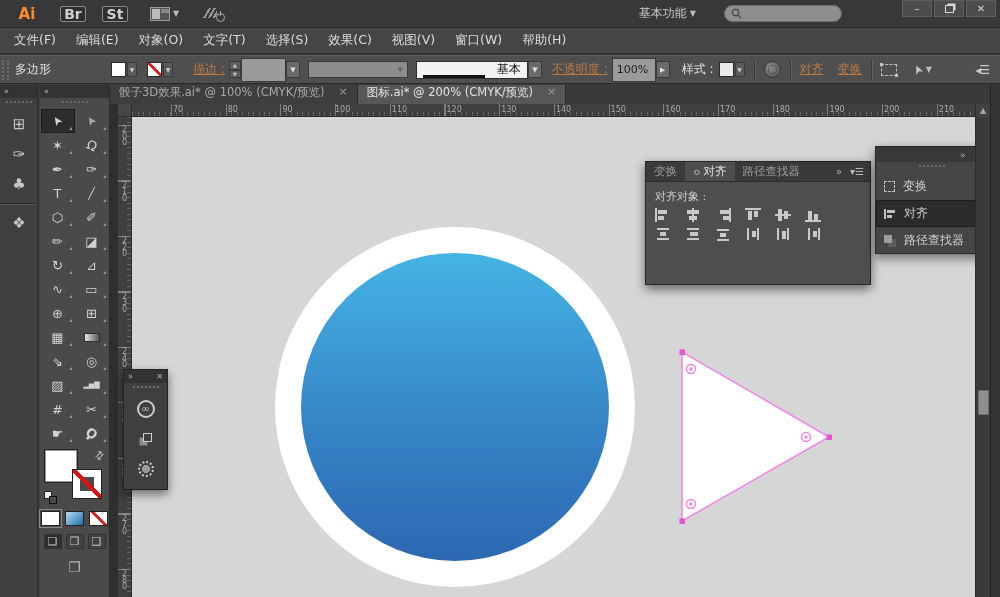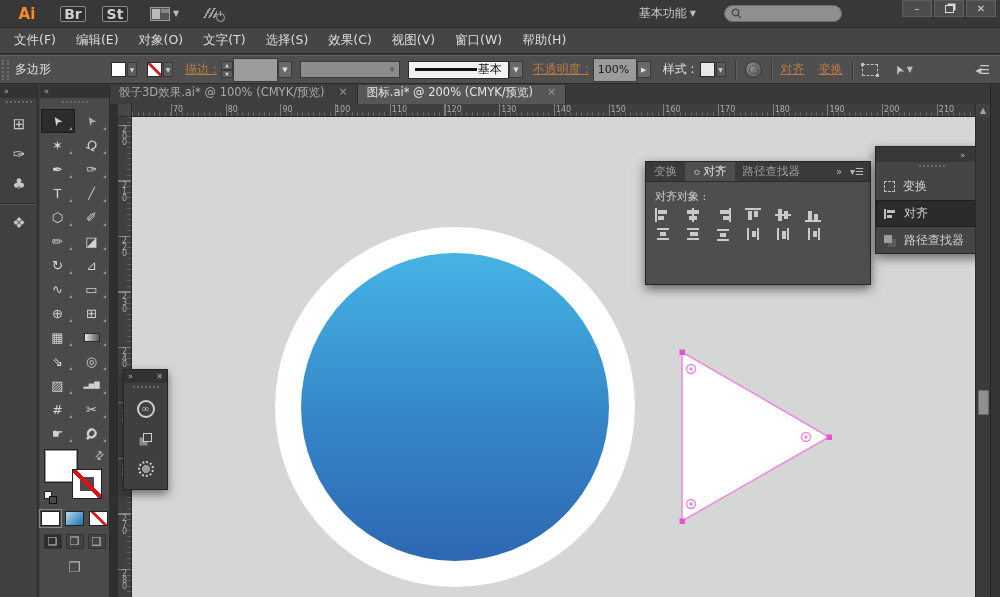--- a/index.html
+++ b/index.html
@@ -33,21 +33,21 @@
   .cb-label { color:#e0e0e0; margin-left:6px; }
   .swatch { width:15px; height:15px; border:1px solid #2a2a2a; background:#fff; position:relative; }
   .swatch.none::after { content:""; position:absolute; inset:0; background:linear-gradient(45deg,transparent 44%,#d22 44% 58%,transparent 58%); }
   .mini-dd { width:10px; height:15px; background:#5a5a5a; border:1px solid #3a3a3a; color:#ccc; font-size:6px; display:flex; align-items:center; justify-content:center; margin-left:1px; }
   .link { color:var(--link-orange); text-decoration:underline; font-size:12px; }
   .stepper { display:flex; flex-direction:column; width:12px; height:17px; margin-left:4px; }
   .stepper span { flex:1; background:#5c5c5c; border:1px solid #3a3a3a; color:#ccc; font-size:5px; line-height:6px; text-align:center; }
   .field { height:24px; background:#9b9b9b; border:1px solid #3a3a3a; color:#1c1c1c; font-size:11px; display:flex; align-items:center; padding:0 4px; }
   .dd-box { width:14px; height:17px; background:#6a6a6a; border:1px solid #3a3a3a; color:#ddd; font-size:7px; display:flex; align-items:center; justify-content:center; }
   .profile-dd { width:100px; height:17px; background:#8c8c8c; border:1px solid #3a3a3a; display:flex; align-items:center; justify-content:flex-end; padding-right:4px; color:#666; font-size:7px; margin-left:8px; }
-  .brush-box { height:18px; background:#f2f2f2; border:1px solid #2e2e2e; display:flex; align-items:center; padding:0 6px; gap:1px; margin-left:8px; color:#111; }
+  .brush-box { height:18px; background:#f2f2f2; border:1px solid #2e2e2e; display:flex; align-items:flex-end; padding:0 6px; gap:12px; margin-left:8px; color:#111; }
   .brush-line { width:62px; height:3px; background:#111; }
   .cb-sep { width:1px; height:20px; background:#3a3a3a; margin:0 9px; box-shadow:1px 0 0 #616161; }
   .round-icon { width:17px; height:17px; border-radius:50%; background:radial-gradient(circle at 35% 35%,#8f8f8f,#4c4c4c); border:1px solid #333; position:relative; }
   .round-icon::after { content:""; position:absolute; inset:3px; border-radius:50%; border:1px dotted #333; }
   .bbox-icon { width:16px; height:12px; border:1px dashed #c0c0c0; position:relative; }
   .bbox-icon::before,.bbox-icon::after { content:""; position:absolute; width:3px; height:3px; background:#c0c0c0; top:-2px; left:-2px; }
   .bbox-icon::after { left:auto; right:-2px; top:auto; bottom:-2px; }
   .cursor-dd-icon { color:#c8c8c8; font-size:12px; transform:rotate(-115deg); display:inline-block; }
   .panel-opts-icon { color:#c8c8c8; font-size:12px; letter-spacing:-2px; }
 
@@ -208,21 +208,21 @@
       <span class="menu-item">帮助(H)</span>
     </div>
 
   <div class="controlbar">
     <span class="cb-grip"></span>
     <span class="cb-label">多边形</span>
     <span class="swatch" style="margin-left:60px"></span>
     <span class="mini-dd">▼</span>
     <span class="swatch none" style="margin-left:10px"></span>
     <span class="mini-dd">▼</span>
-    <span class="link" style="margin-left:12px">描边 :</span>
+    <span class="link" style="margin-left:20px">描边 :</span>
     <span class="stepper">
         <span>▲</span>
         <span>▼</span>
       </span>
     <span class="field" style="width:45px"></span>
     <span class="dd-box">▼</span>
     <span class="profile-dd">▼</span>
     <span class="brush-box">
       <span class="brush-line"></span>
       <span>基本</span>

